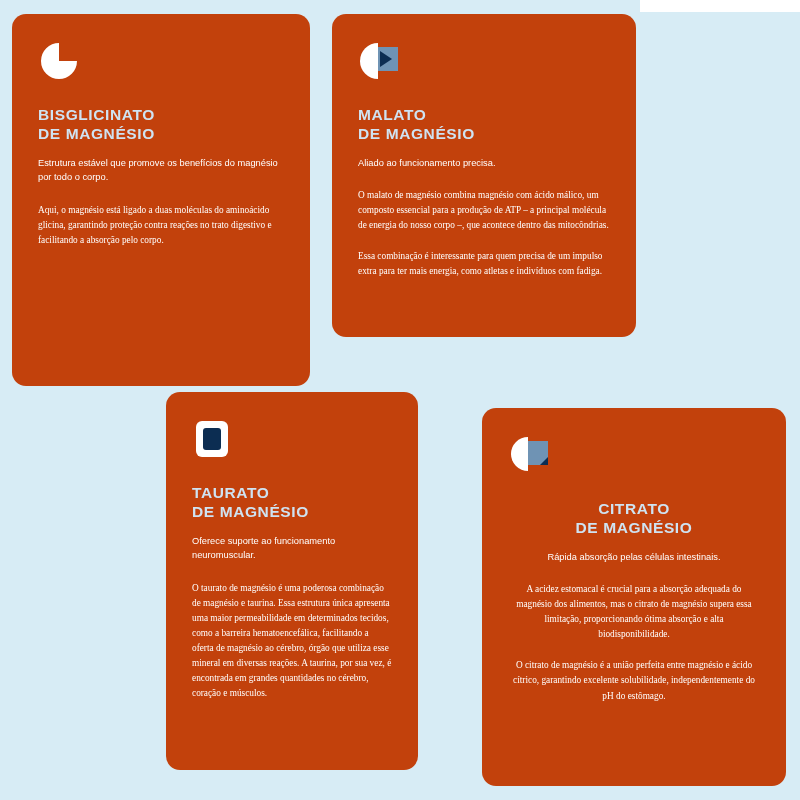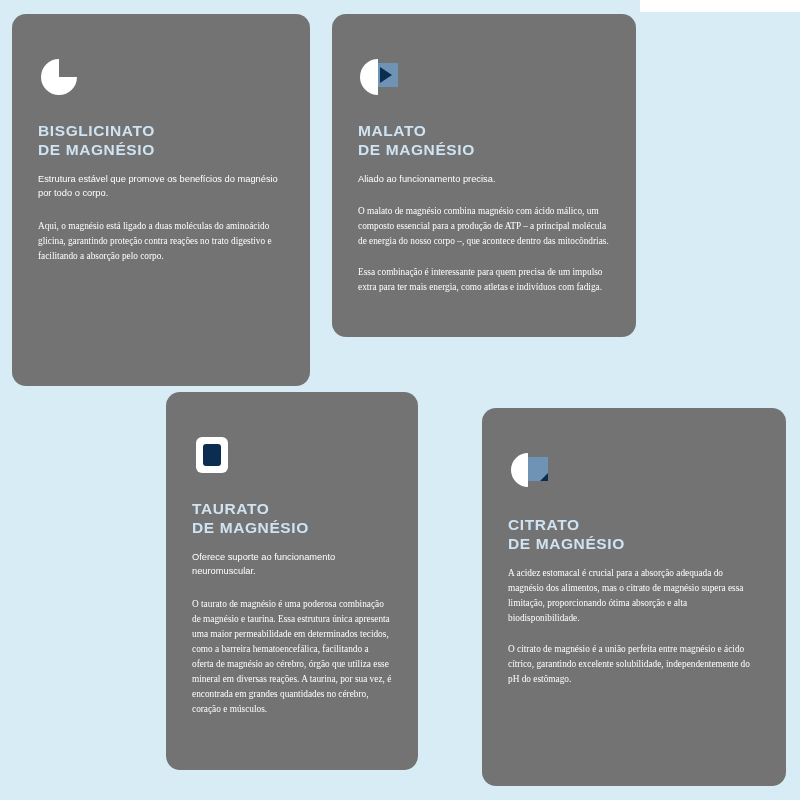--- a/index.html
+++ b/index.html
@@ -21,31 +21,31 @@
     width: 160px;
     height: 12px;
     background: #ffffff;
   }
   .board {
     position: absolute;
     inset: 0;
   }
   .card {
     position: absolute;
-    background: #737373;
+    background: #c2410c;
     border-radius: 14px;
     color: #ffffff;
     box-sizing: border-box;
-    padding: 42px 26px 22px 26px;
+    padding: 26px 26px 22px 26px;
     overflow: hidden;
   }
   .card.c1 { left: 12px;  top: 14px;  width: 298px; height: 372px; }
   .card.c2 { left: 332px; top: 14px;  width: 304px; height: 323px; }
   .card.c3 { left: 166px; top: 392px; width: 252px; height: 378px; }
-  .card.c4 { left: 482px; top: 408px; width: 304px; height: 378px; }
+  .card.c4 { left: 482px; top: 408px; width: 304px; height: 378px; text-align: center; }
 
   .icon-wrap {
     width: 42px;
     height: 42px;
     margin-bottom: 24px;
   }
   .icon-wrap svg { display: block; }
 
   .card-title {
     font-size: 15.5px;
@@ -122,17 +122,18 @@
   <div class="card c4">
     <div class="icon-wrap">
       <svg width="44" height="42" viewBox="0 0 44 42">
         <path d="M20 3 A17 17 0 1 0 20 37 Z" fill="#ffffff"></path>
         <path d="M20 7 L40 7 L40 31 L20 31 Z" fill="#6f93b4"></path>
         <path d="M32 31 L40 31 L40 23 Z" fill="#0c2d52"></path>
       </svg>
     </div>
     <h2 class="card-title">CITRATO
 DE MAGNÉSIO</h2>
+    <p class="card-lead">Rápida absorção pelas células intestinais.</p>
     <p class="card-para">A acidez estomacal é crucial para a absorção adequada do magnésio dos alimentos, mas o citrato de magnésio supera essa limitação, proporcionando ótima absorção e alta biodisponibilidade.</p>
     <p class="card-para">O citrato de magnésio é a união perfeita entre magnésio e ácido cítrico, garantindo excelente solubilidade, independentemente do pH do estômago.</p>
   </div>
 
 </div>
 
 </body></html>

